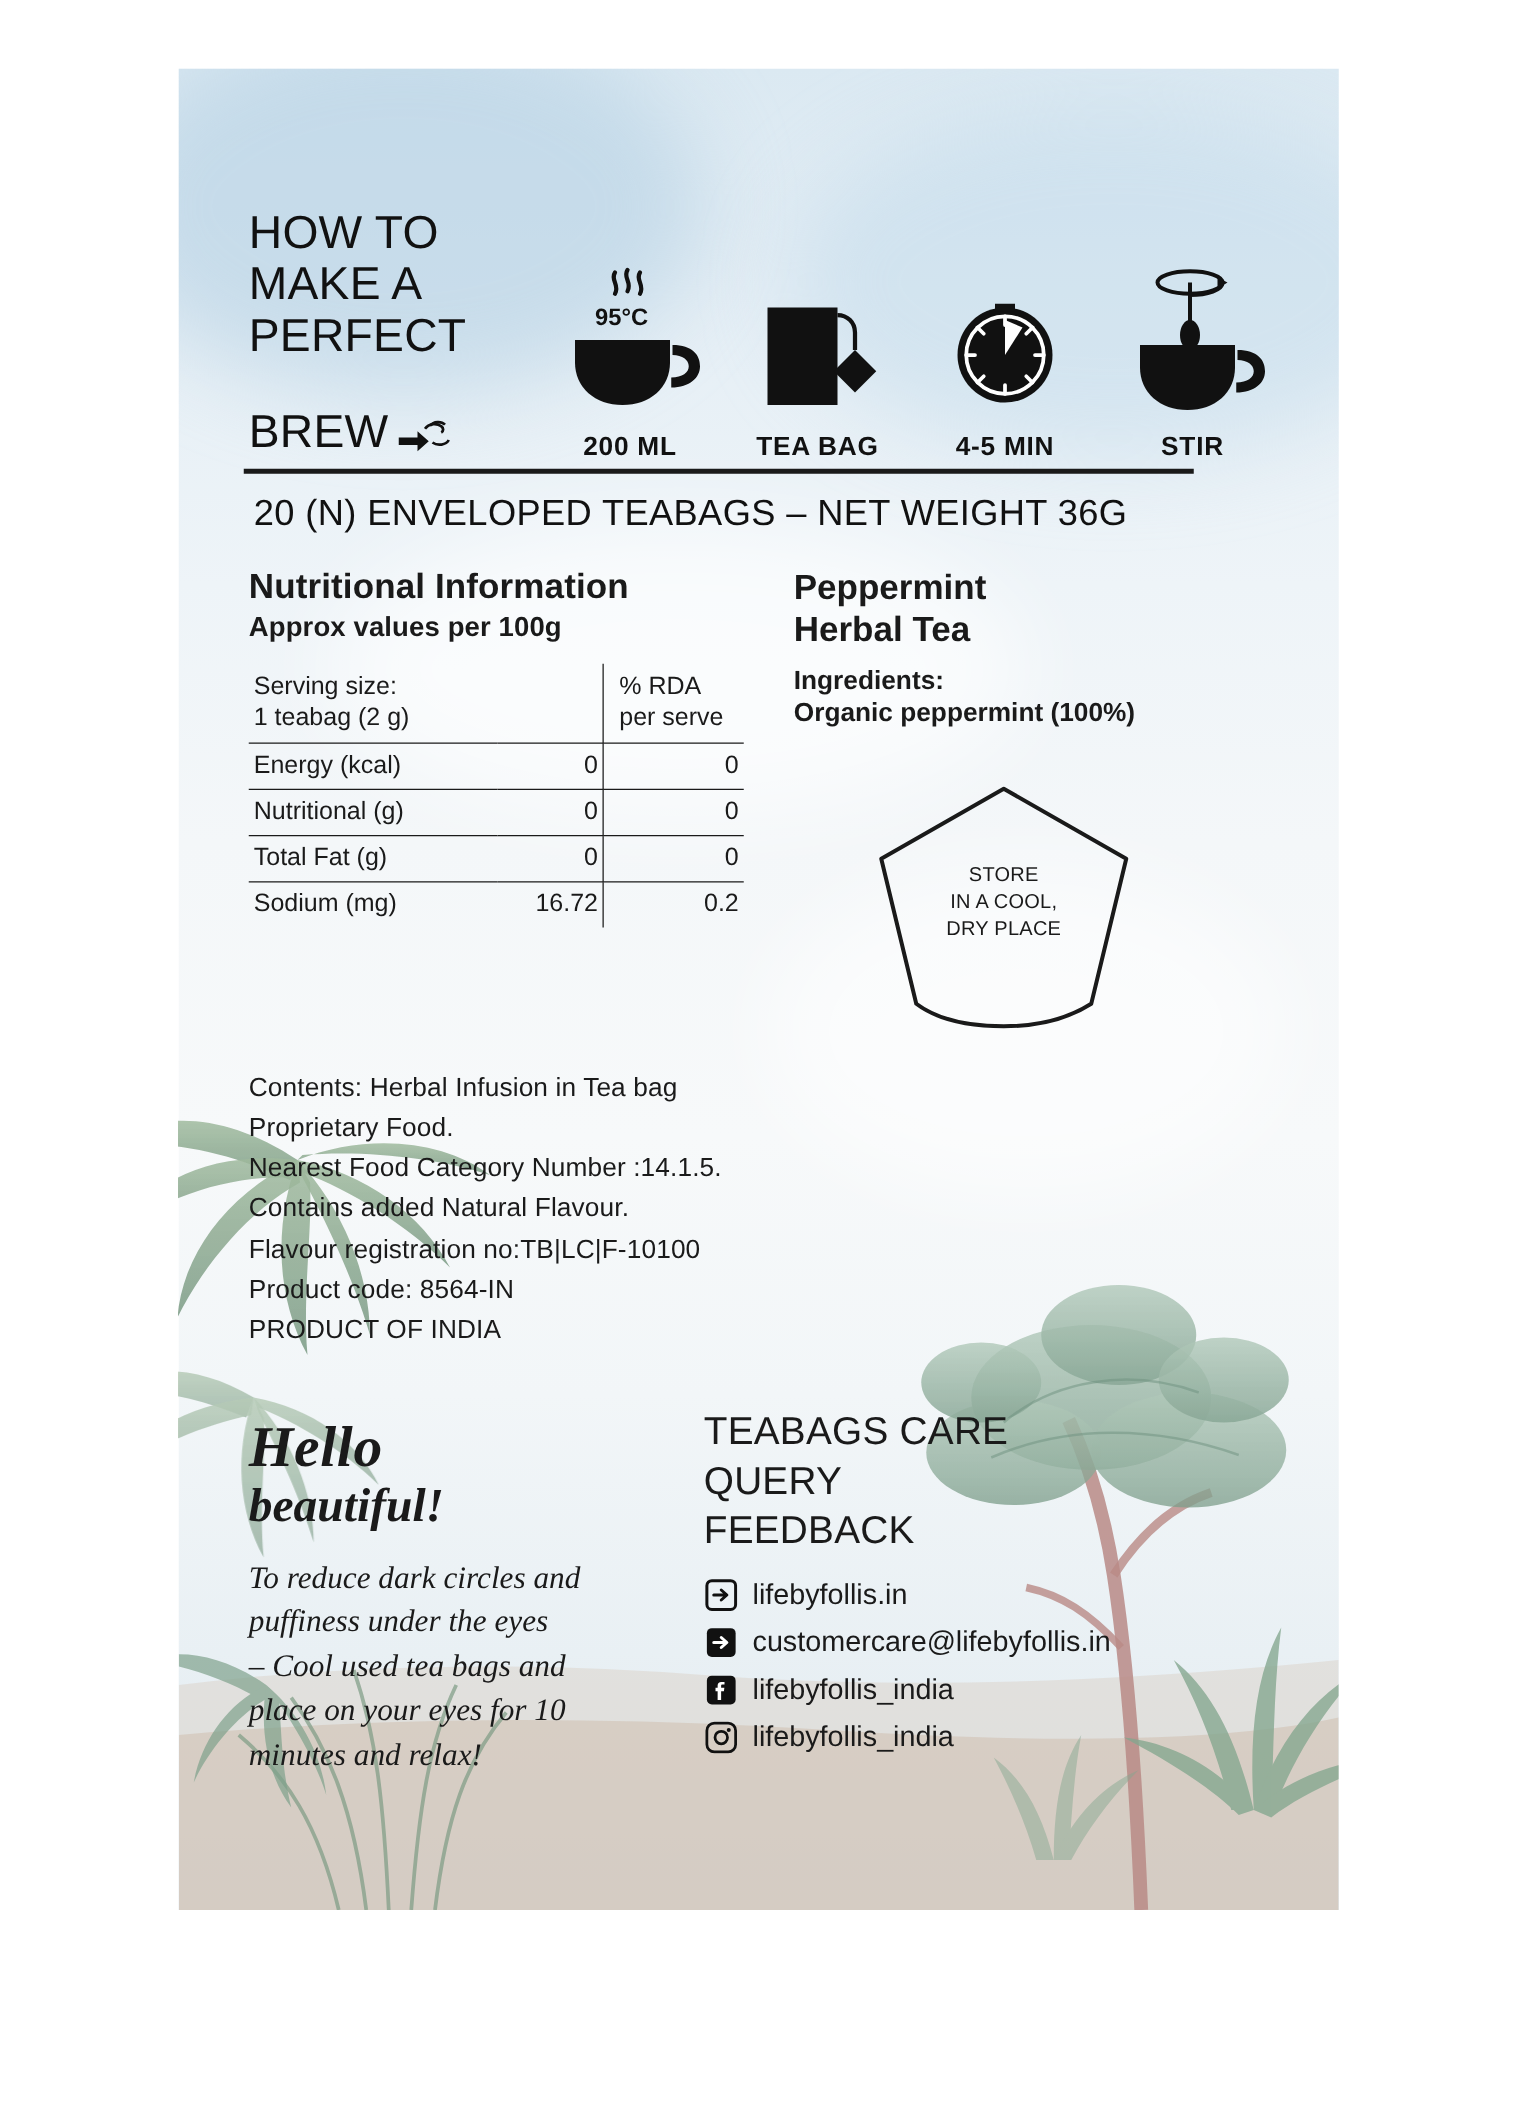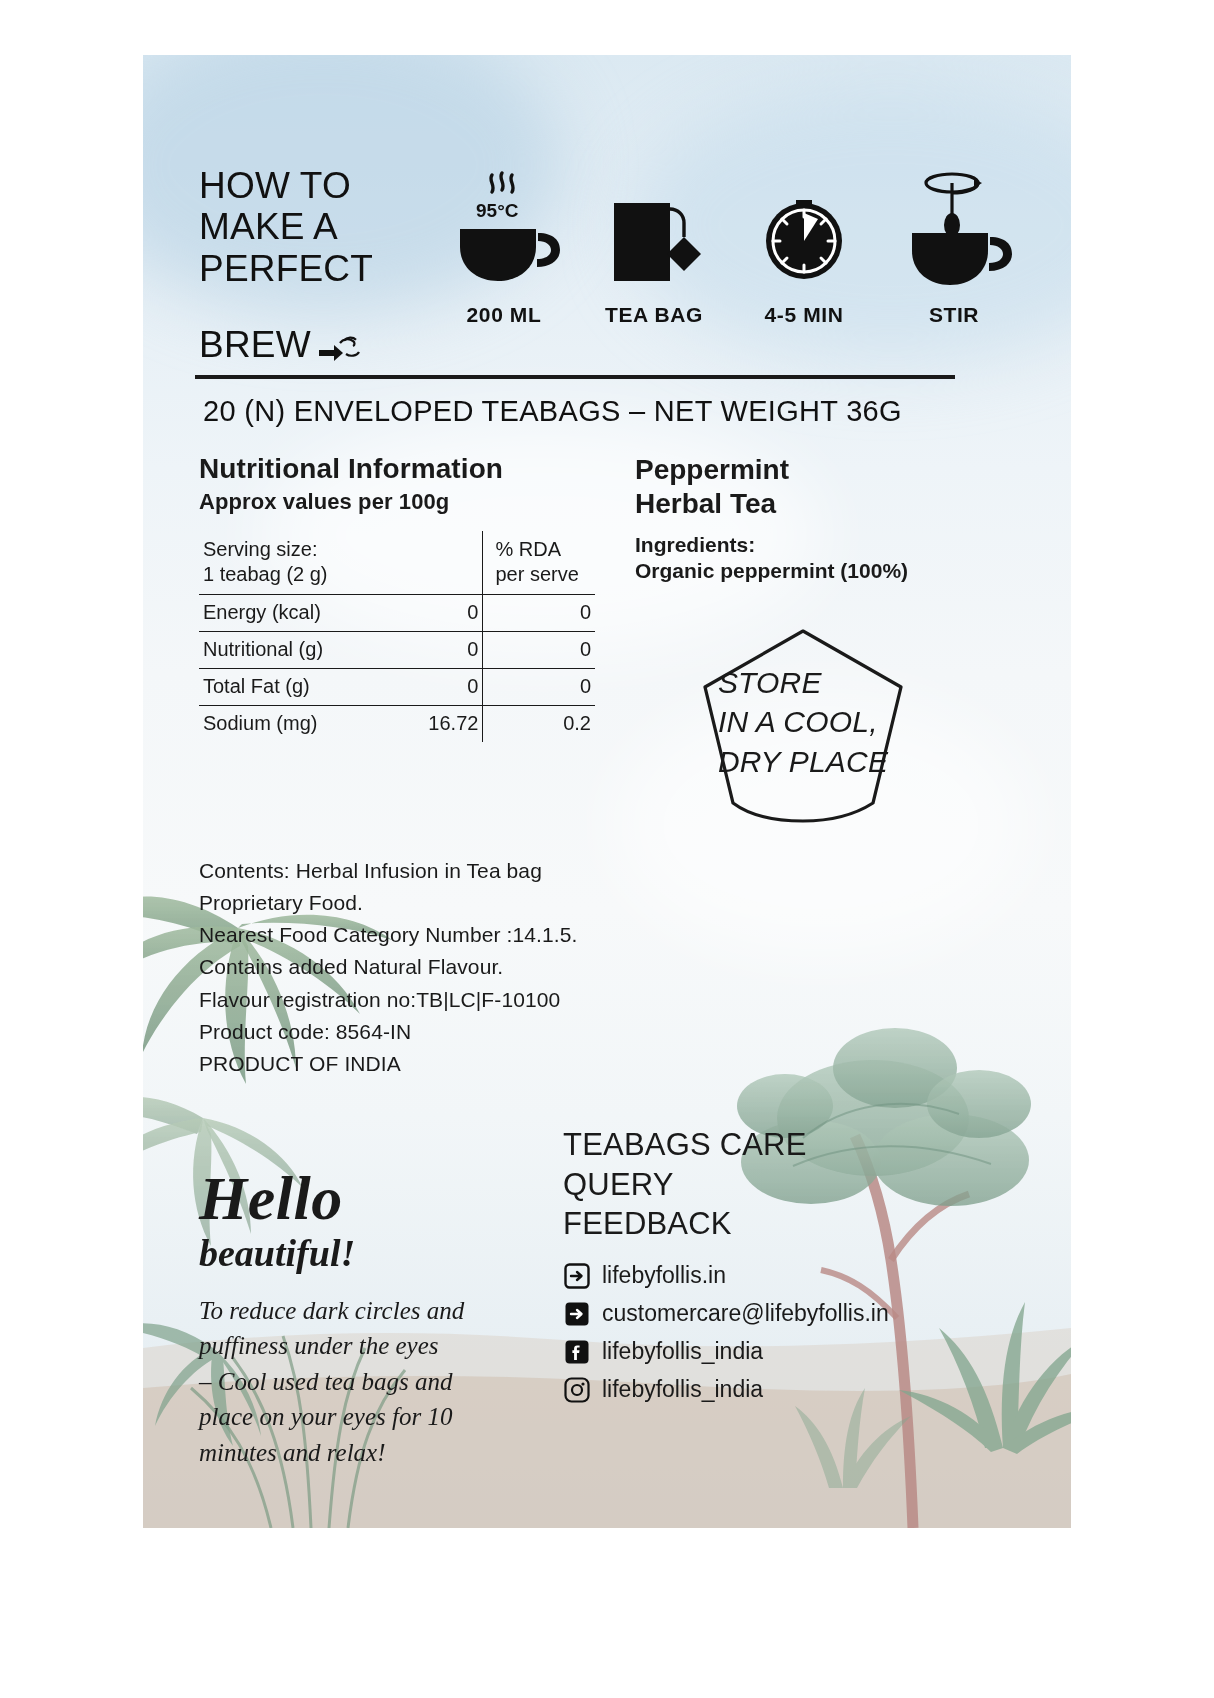--- a/index.html
+++ b/index.html
@@ -51,21 +51,21 @@
   .art { position: absolute; inset: 0; pointer-events: none; }
   .art svg { position: absolute; }
 
   
   .brew {
     position: absolute;
     left: 56px;
     top: 110px;
     width: 820px;
     display: flex;
-    align-items: flex-start;
+    align-items: flex-end;
   }
   .brew-title {
     font-size: 37px;
     line-height: 1.12;
     font-weight: 400;
     letter-spacing: .2px;
     white-space: pre-line;
     color: #111;
     flex: 0 0 230px;
   }
@@ -178,26 +178,26 @@
     width: 216px;
     height: 200px;
   }
   .store-badge .txt {
     position: absolute;
     inset: 0;
     display: flex;
     flex-direction: column;
     justify-content: center;
     align-items: center;
-    font-size: 30px;
+    font-size: 16px;
     line-height: 1.32;
+    text-align: center;
     white-space: pre-line;
     letter-spacing: .2px;
     padding-bottom: 6px;
-    font-style: italic;
   }
 
   
   .contents {
     position: absolute;
     left: 56px;
     top: 800px;
     width: 520px;
     font-size: 21px;
     line-height: 1.53;
@@ -207,26 +207,25 @@
 
   
   .hello {
     position: absolute;
     left: 56px;
     top: 1080px;
     width: 360px;
   }
   .hello .h1 {
     font-family: "Liberation Serif", serif;
-    font-size: 62px;
+    font-size: 46px;
     font-style: italic;
     font-weight: 700;
     line-height: 1;
     letter-spacing: .5px;
-    margin-top: 32px;
   }
   .hello .h2 {
     font-family: "Liberation Serif", serif;
     font-size: 38px;
     font-style: italic;
     font-weight: 700;
     line-height: 1.1;
     margin-top: 4px;
   }
   .hello .body {

